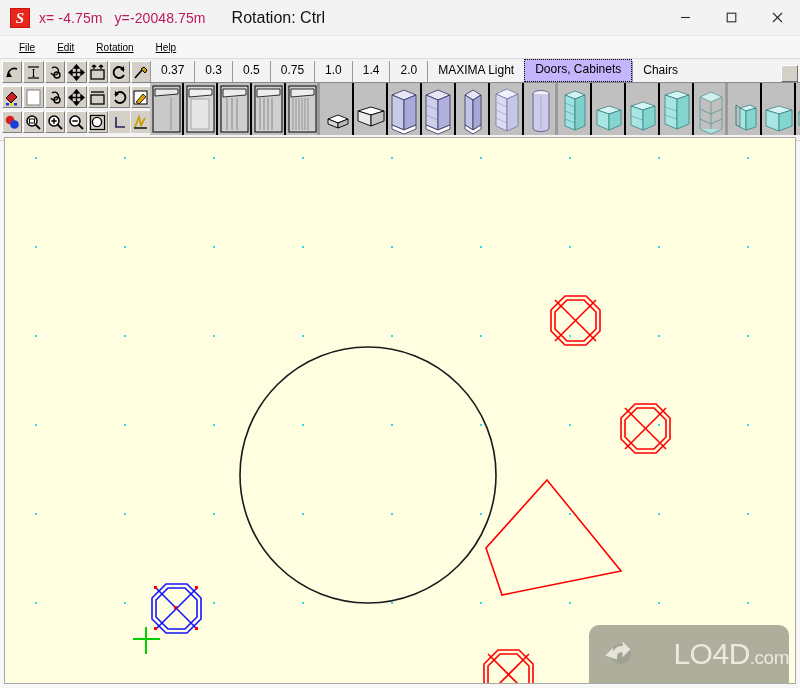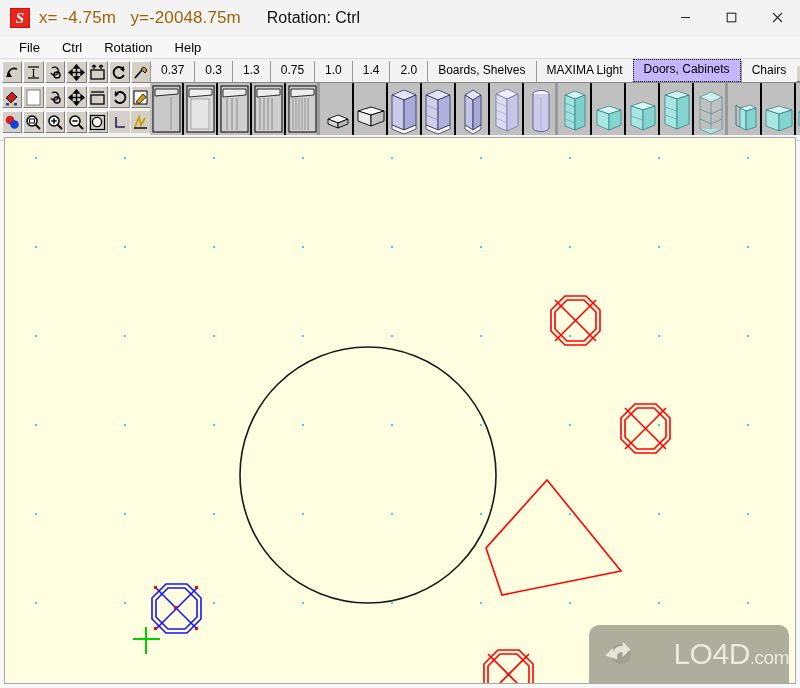--- a/index.html
+++ b/index.html
@@ -4,30 +4,30 @@
 <style>
   html,body{margin:0;padding:0;background:#fff;}
   body{width:800px;height:688px;overflow:hidden;font-family:"Liberation Sans",sans-serif;}
   .app{width:800px;height:688px;position:relative;background:#f7f7f7;}
 
   
   .titlebar{height:35px;background:#f3f3f3;display:flex;align-items:center;border-bottom:1px solid #e6e6e6;}
   .app-icon{width:18px;height:18px;margin-left:10px;background:#e8261e;color:#fff;font-weight:bold;
             font-size:15px;line-height:18px;text-align:center;font-family:"Liberation Serif",serif;
             font-style:italic;border:1px solid #c9140c;}
-  .coord{margin-left:9px;font-size:17px;color:#a16207;letter-spacing:.1px;white-space:pre;}
+  .coord{margin-left:9px;font-size:14px;color:#be185d;letter-spacing:.1px;white-space:pre;}
   .rotation{margin-left:26px;font-size:16px;color:#101010;}
   .wincontrols{margin-left:auto;display:flex;height:35px;}
   .wbtn{width:46px;height:35px;display:flex;align-items:center;justify-content:center;color:#2a2a2a;}
   .wbtn svg{display:block;}
 
   
   .menubar{height:22px;background:#f7f7f7;display:flex;align-items:center;padding-left:8px;
            border-bottom:1px solid #dcdcdc;}
-  .menuitem{font-size:13px;color:#000;padding:2px 11px;}
+  .menuitem{font-size:10px;color:#000;padding:2px 11px;text-decoration:underline;}
 
   
   .toolwrap{background:#f3f3f3;padding:2px 0 1px 2px;border-bottom:1px solid #cfcfcf;position:relative;height:78px;}
   .tbrow{display:flex;align-items:flex-start;height:24px;margin-bottom:1px;}
   .tbtn{width:22px;height:22px;margin-right:1px;background:#d4d0c8;border:1px solid #fff;
         border-right-color:#808080;border-bottom-color:#808080;box-sizing:border-box;
         display:flex;align-items:center;justify-content:center;position:relative;}
   .tbtn.flat{background:#d4d0c8;border-color:#d4d0c8;}
   .tbtn svg{display:block;}
 
@@ -87,21 +87,21 @@
         <svg width="11" height="11" viewBox="0 0 11 11">
             <line x1="1" y1="1" x2="10" y2="10" stroke="currentColor" stroke-width="1.1"></line>
             <line x1="10" y1="1" x2="1" y2="10" stroke="currentColor" stroke-width="1.1"></line>
           </svg>
       </div>
     </div>
   </div>
 
   <div class="menubar">
     <div class="menuitem">File</div>
-    <div class="menuitem">Ctrl</div>
+    <div class="menuitem">Edit</div>
     <div class="menuitem">Rotation</div>
     <div class="menuitem">Help</div>
   </div>
 
   <div class="toolwrap">
 
     <div class="leftTools">
 
       <div class="tbrow">
         <div class="tbtn">
@@ -255,26 +255,25 @@
             </svg>
         </div>
       </div>
     </div>
 
     <div class="palettearea">
 
       <div class="tabstrip">
         <div class="tab">0.37</div>
         <div class="tab">0.3</div>
-        <div class="tab">1.3</div>
+        <div class="tab">0.5</div>
         <div class="tab">0.75</div>
         <div class="tab">1.0</div>
         <div class="tab">1.4</div>
         <div class="tab">2.0</div>
-        <div class="tab">Boards, Shelves</div>
         <div class="tab">MAXIMA Light</div>
         <div class="tab sel">Doors, Cabinets</div>
         <div class="tab">Chairs</div>
         <div class="tabscroll">
           <div class="sbtn">
             
           </div>
 
         </div>
       </div>

